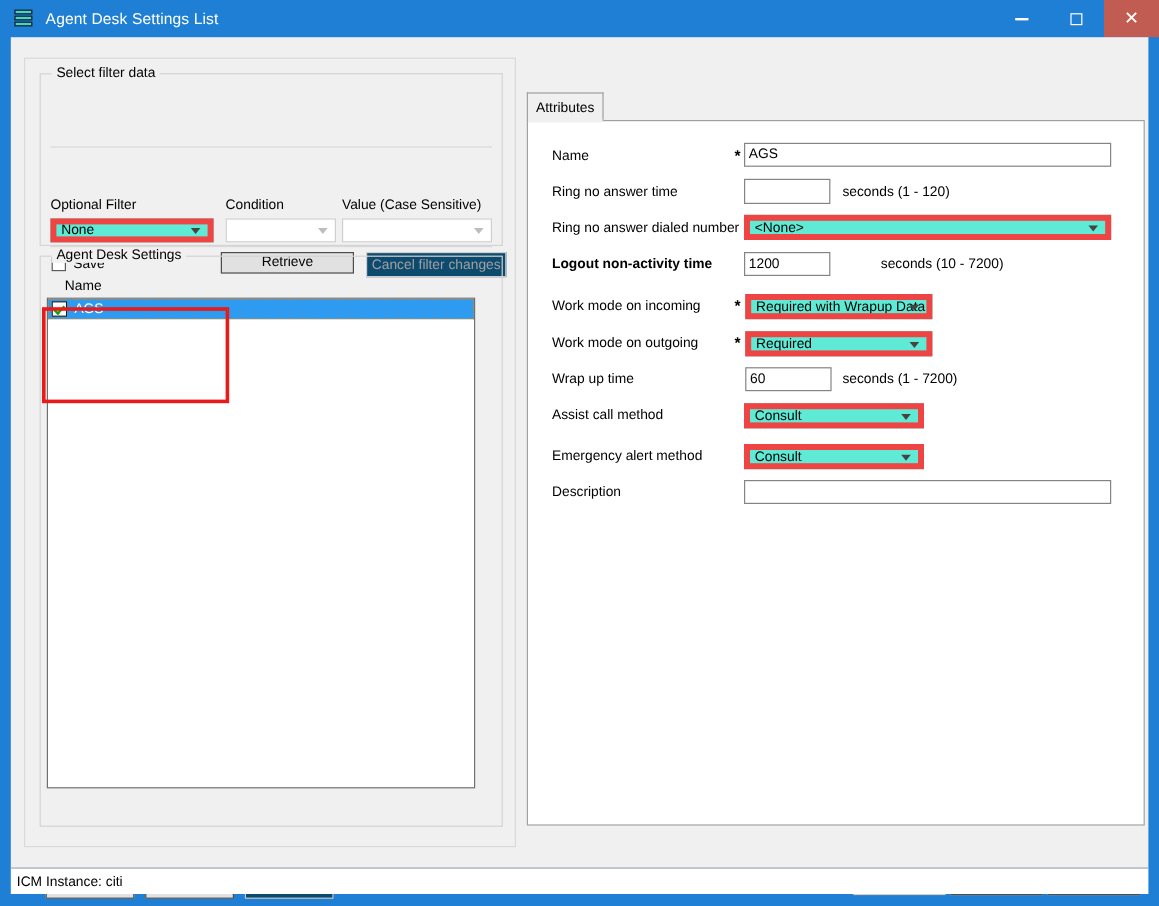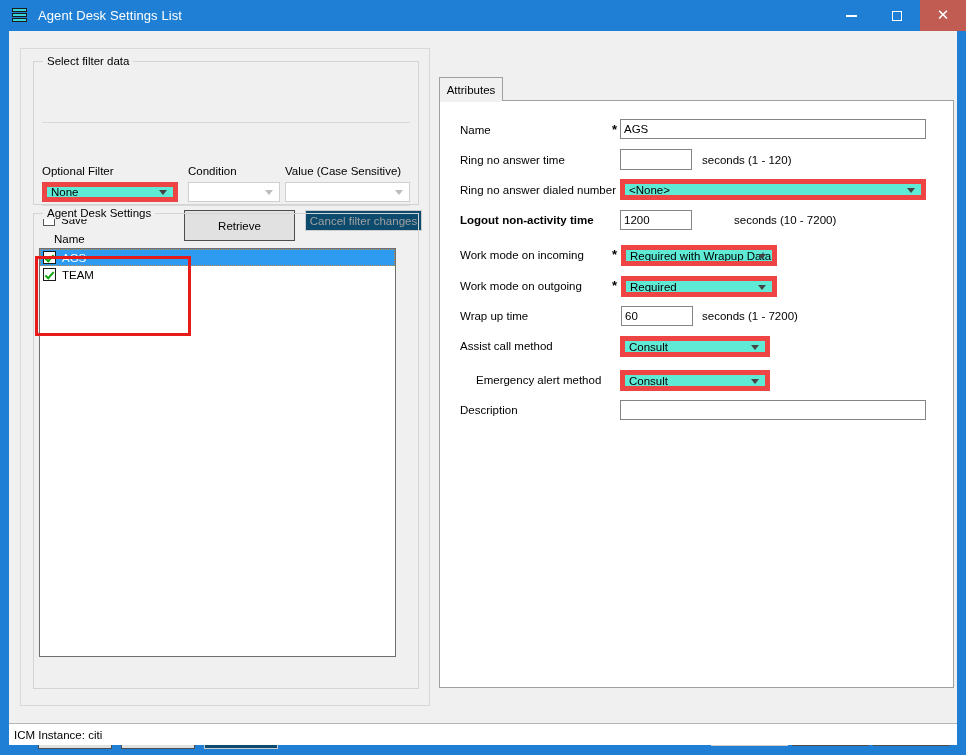--- a/index.html
+++ b/index.html
@@ -149,41 +149,37 @@
       </div>
       <div class="combo disabled" style="left:264px;top:133px;width:125px;height:20px;">
         <span></span>
         <span class="arrow"></span>
       </div>
 
       <div class="cb" style="left:22px;top:165px;">
         <span class="box"></span>
         <span>Save</span>
       </div>
-      <div class="btn strong" style="left:163px;top:161px;width:111px;height:31px;">
+      <div class="btn strong" style="left:163px;top:161px;width:111px;height:18px;">
         <span>Retrieve</span>
       </div>
       <div class="btn disabled" style="left:284px;top:161px;width:117px;height:21px;">
         <span>Cancel filter changes</span>
       </div>
 
       <div class="grp" id="ads-grp">
         <span class="grp-title">Agent Desk Settings</span>
       </div>
       <span id="name-hdr">Name</span>
 
       <div id="listbox">
         <div class="li sel">
           <span class="chk"></span>
           <span>AGS</span>
         </div>
-        <div class="li">
-          <span class="chk"></span>
-          <span>TEAM</span>
-        </div>
       </div>
 
       <div id="red-box"></div>
 
       <div class="btn strong" style="left:17px;top:678px;width:74px;height:22px;">
         <span>Add</span>
       </div>
       <div class="btn strong" style="left:100px;top:678px;width:74px;height:22px;">
         <span>Delete</span>
       </div>
@@ -242,21 +238,21 @@
         <span>60</span>
       </div>
       <span class="lbl" style="left:262px;top:209px;">seconds (1 - 7200)</span>
 
       <span class="lbl" style="left:20px;top:239px;">Assist call method</span>
       <div class="combo" style="left:180px;top:235px;width:150px;height:21px;">
         <span>Consult</span>
         <span class="arrow"></span>
       </div>
 
-      <span class="lbl" style="left:20px;top:273px;margin-left:16px;">Emergency alert method</span>
+      <span class="lbl" style="left:20px;top:273px;">Emergency alert method</span>
       <div class="combo" style="left:180px;top:269px;width:150px;height:21px;">
         <span>Consult</span>
         <span class="arrow"></span>
       </div>
 
       <span class="lbl" style="left:20px;top:303px;">Description</span>
       <div class="txt" style="left:180px;top:299px;width:306px;height:20px;">
         <span></span>
       </div>
     </div>

